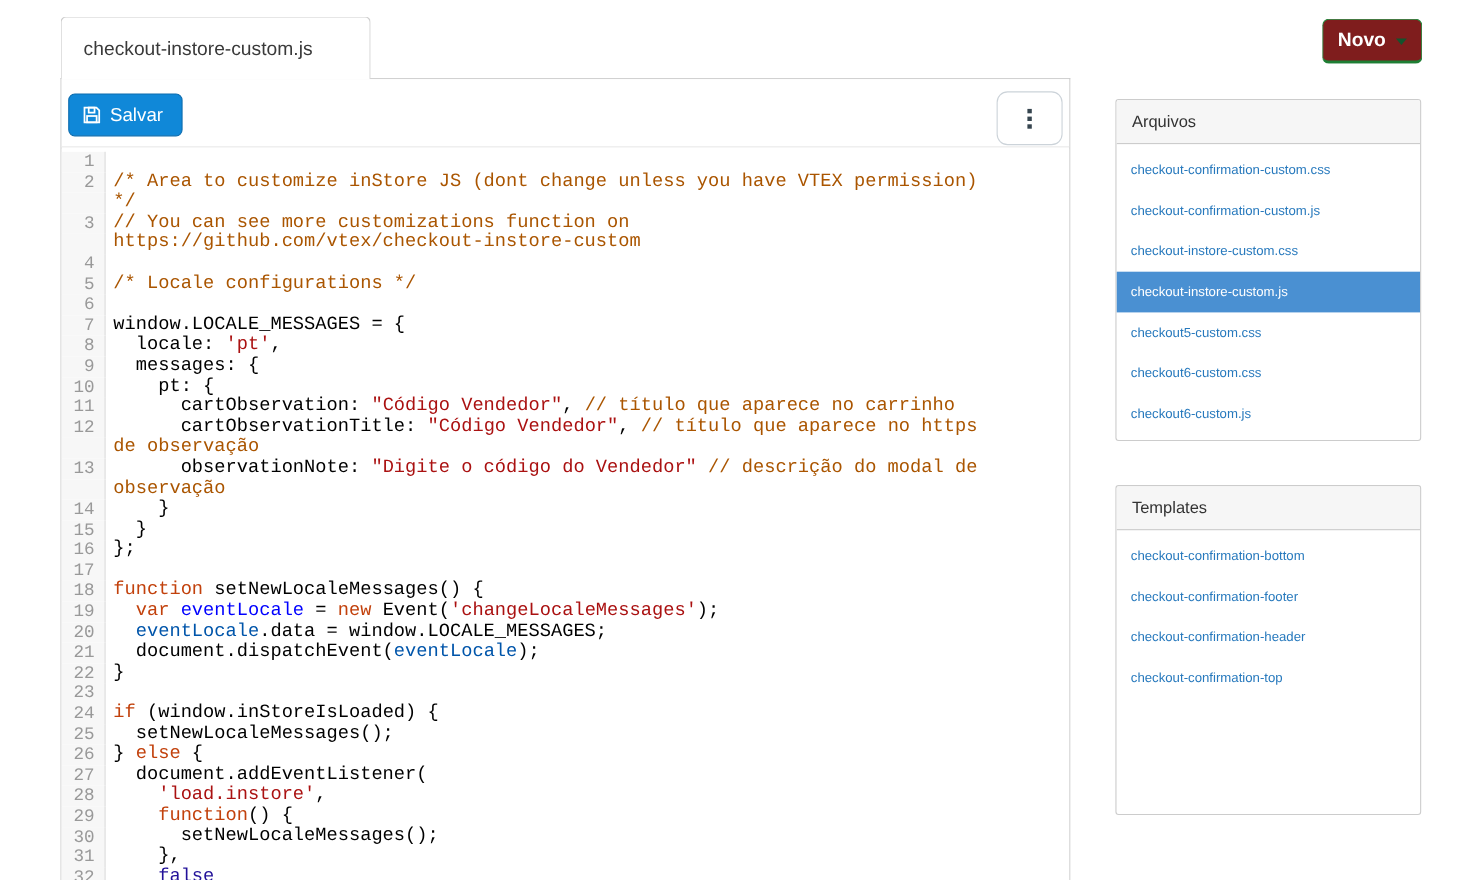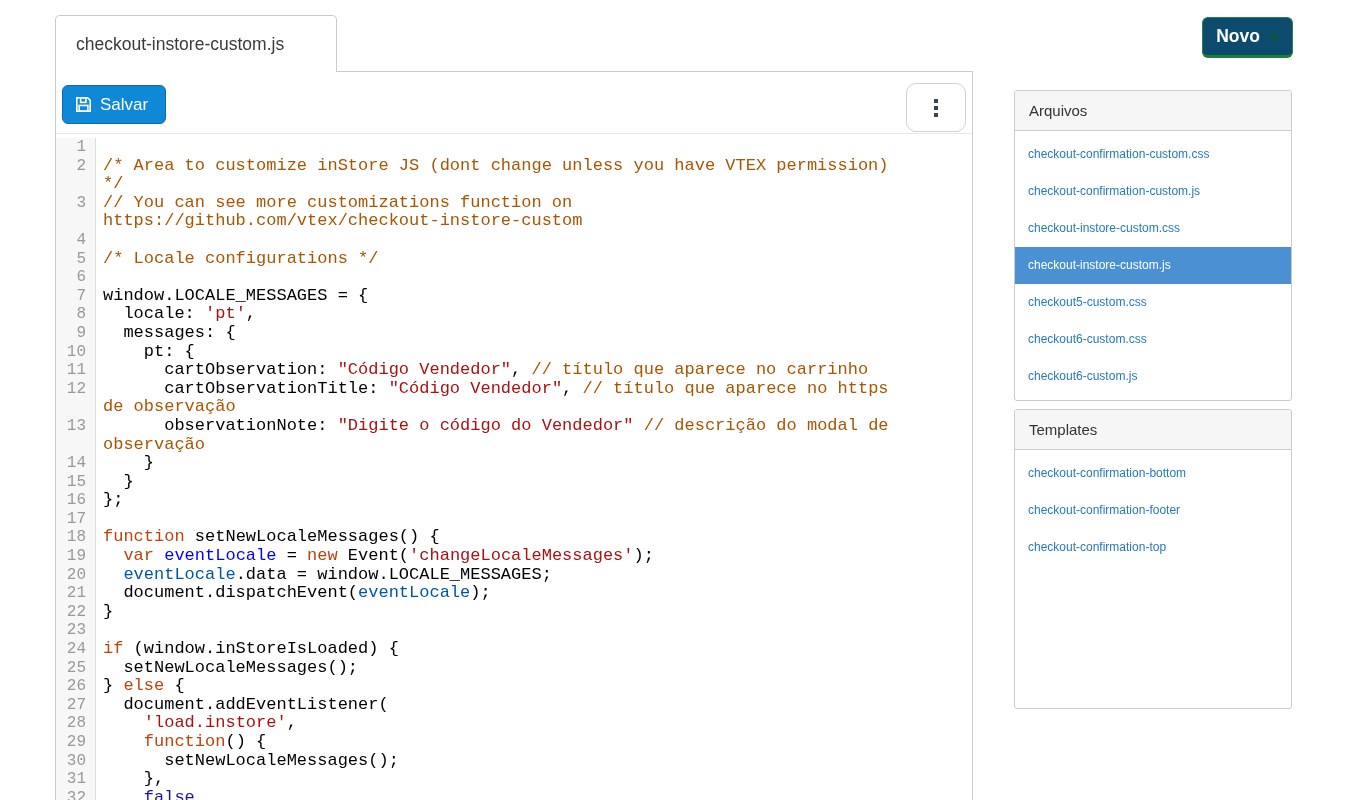--- a/index.html
+++ b/index.html
@@ -33,34 +33,34 @@
   .code{flex:1;padding-left:7px;white-space:pre;color:#000;cursor:text}
   .tok-plain{color:#000}
   .tok-comment{color:#aa5500}
   .tok-string{color:#aa1111}
   .tok-keyword{color:#c2410c}
   .tok-def{color:#0000ff}
   .tok-variable{color:#0055aa}
   .tok-atom{color:#221199}
 
   
-  .btn-novo{position:absolute;left:1202px;top:17px;width:91px;height:41px;background:#0c4a6e;
+  .btn-novo{position:absolute;left:1202px;top:17px;width:91px;height:41px;background:#7f1d1d;
     border:1px solid #27863c;border-bottom:3px solid #1e7e34;border-radius:6px;color:#fff;
     font-weight:bold;font-size:17.5px;font-family:inherit;display:flex;align-items:center;justify-content:center;gap:9px;cursor:pointer}
   .caret{width:0;height:0;border-left:5.5px solid transparent;border-right:5.5px solid transparent;
     border-top:6px solid #14532d;display:inline-block;margin-top:2px}
 
   
   .sidebar{position:absolute;left:1014px;top:90px;width:278px}
   .panel{border:1px solid #ccc;border-radius:3px;background:#fff;width:278px;overflow:hidden}
   .panel header{font-size:15px;color:#333;background:#f6f6f6;border-bottom:1px solid #ccc;padding:11px 14px}
   .panel ul{list-style:none;margin:0;padding:5px 0}
   .file-item{font-size:12px;line-height:29px;padding:4px 27px 4px 13px;color:#2779bd;cursor:pointer}
   .file-item.selected{background:#4a90d2;color:#fff;white-space:nowrap;overflow:hidden;padding-right:6px}
-  .panel-templates{margin-top:8px;min-height:300px}
+  .panel-templates{margin-top:40px;min-height:300px}
 </style>
 </head>
 <body>
 
 <div class="tab">
   <span>checkout-instore-custom.js</span>
 </div>
 
 <div class="editor-panel">
   <div class="toolbar">
@@ -246,16 +246,17 @@
         <li class="file-item">checkout5-custom.css</li>
         <li class="file-item">checkout6-custom.css</li>
         <li class="file-item">checkout6-custom.js</li>
       </ul>
   </section>
   <section class="panel panel-templates">
     <header>Templates</header>
     <ul>
         <li class="file-item">checkout-confirmation-bottom</li>
         <li class="file-item">checkout-confirmation-footer</li>
+        <li class="file-item">checkout-confirmation-header</li>
         <li class="file-item">checkout-confirmation-top</li>
       </ul>
   </section>
 </aside>
 
 </body></html>

